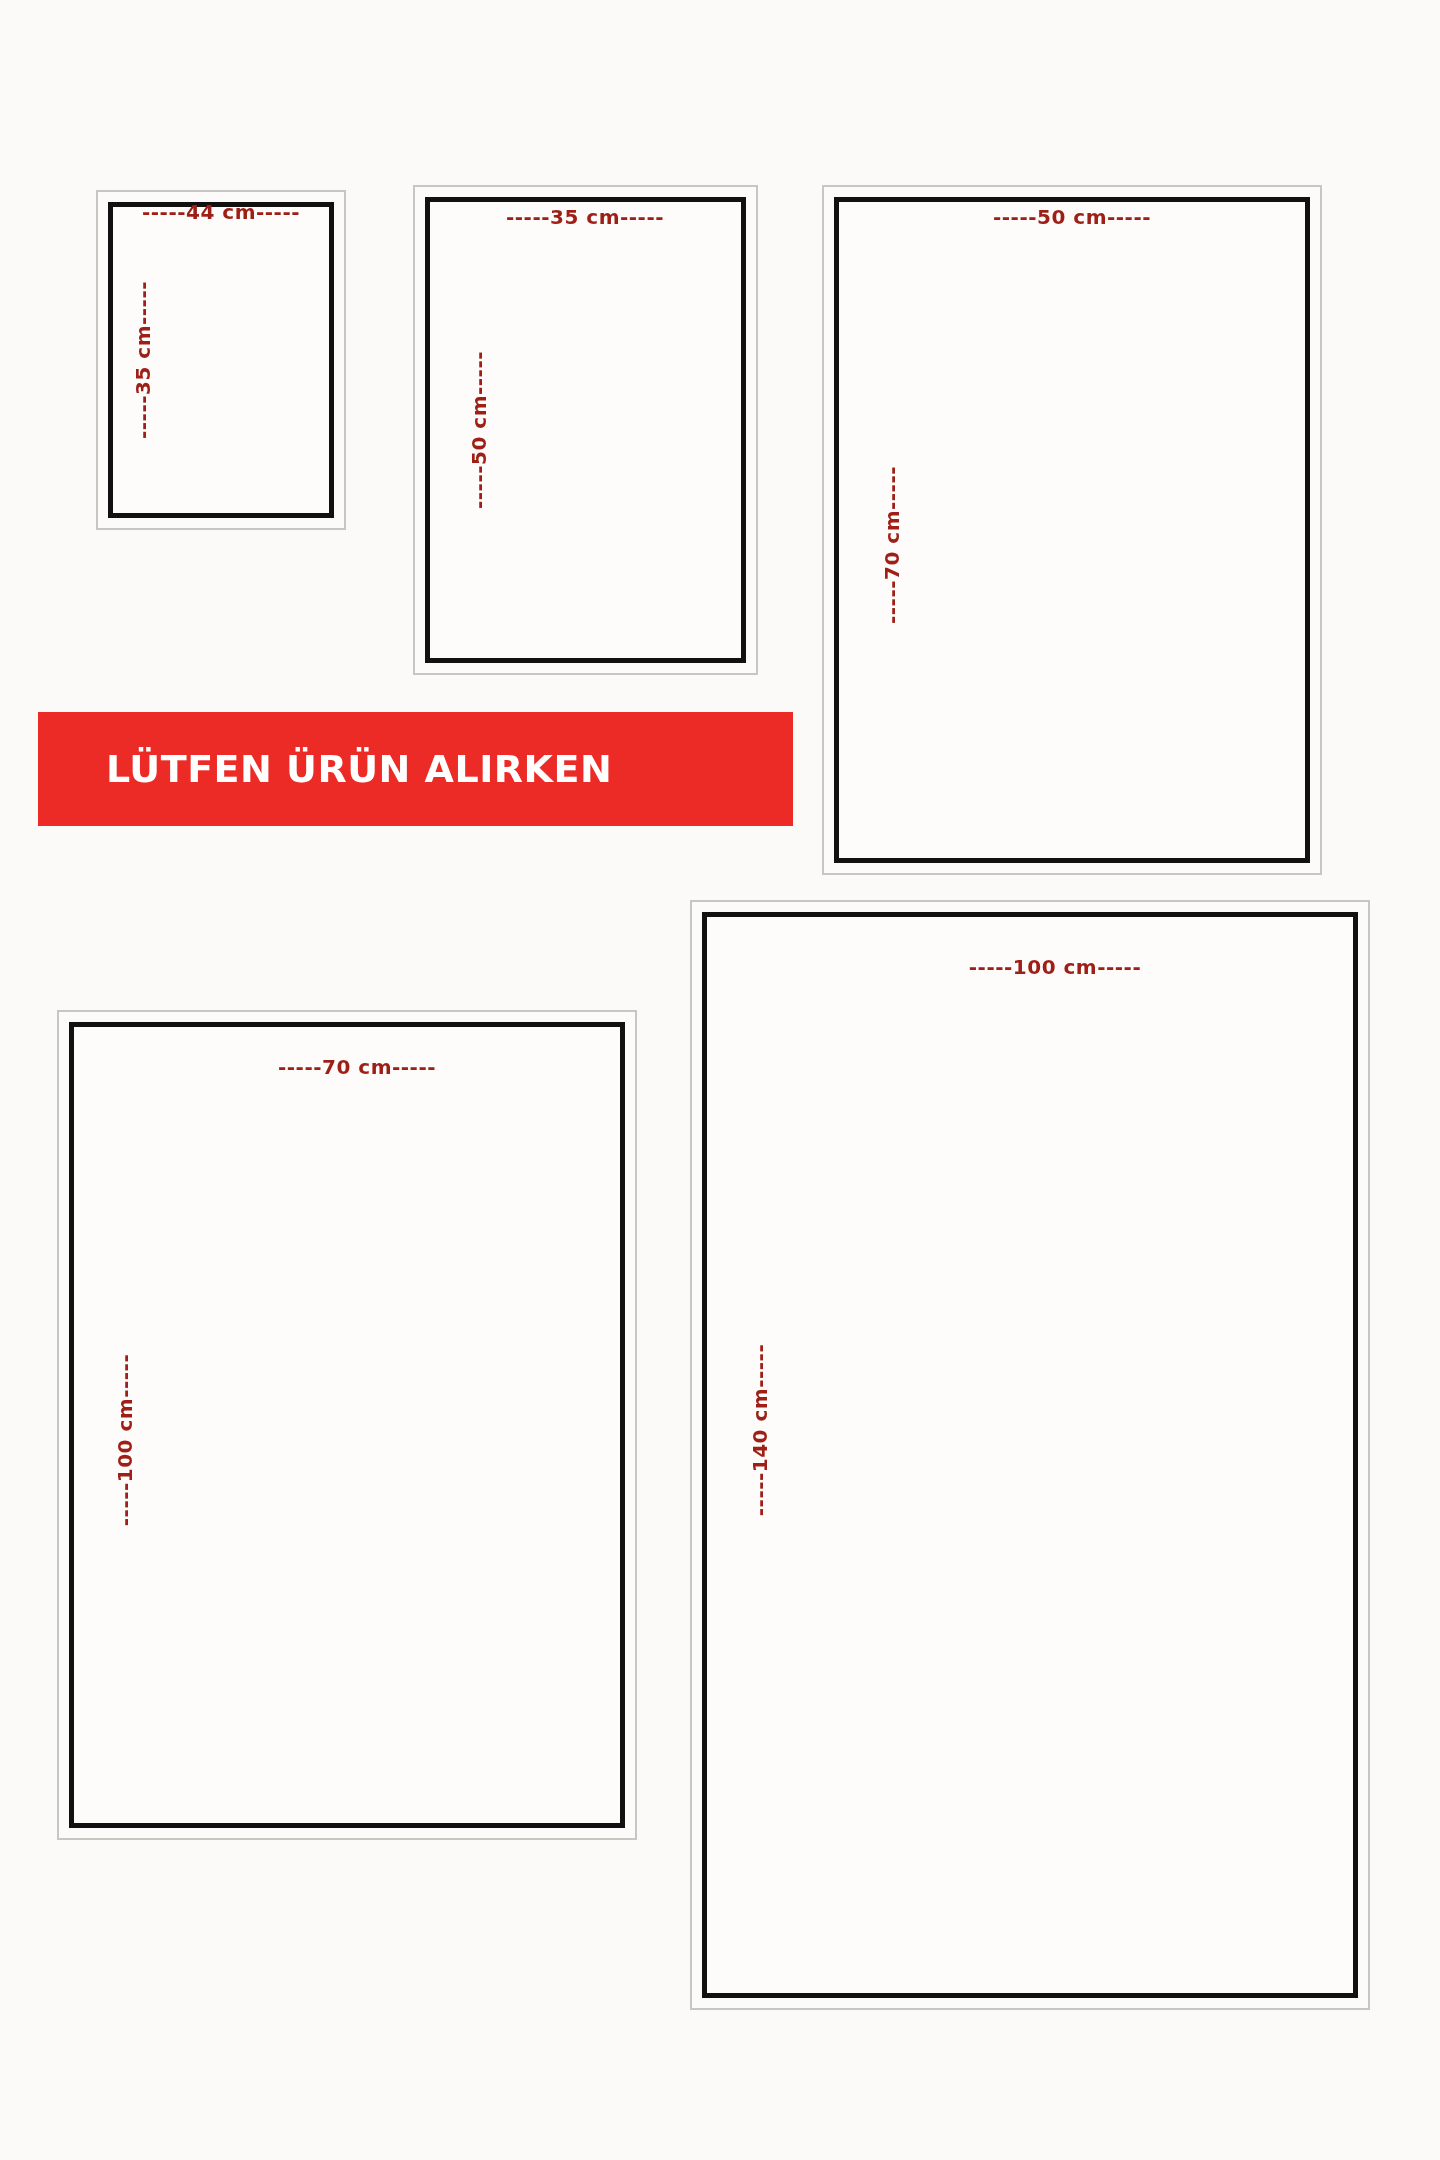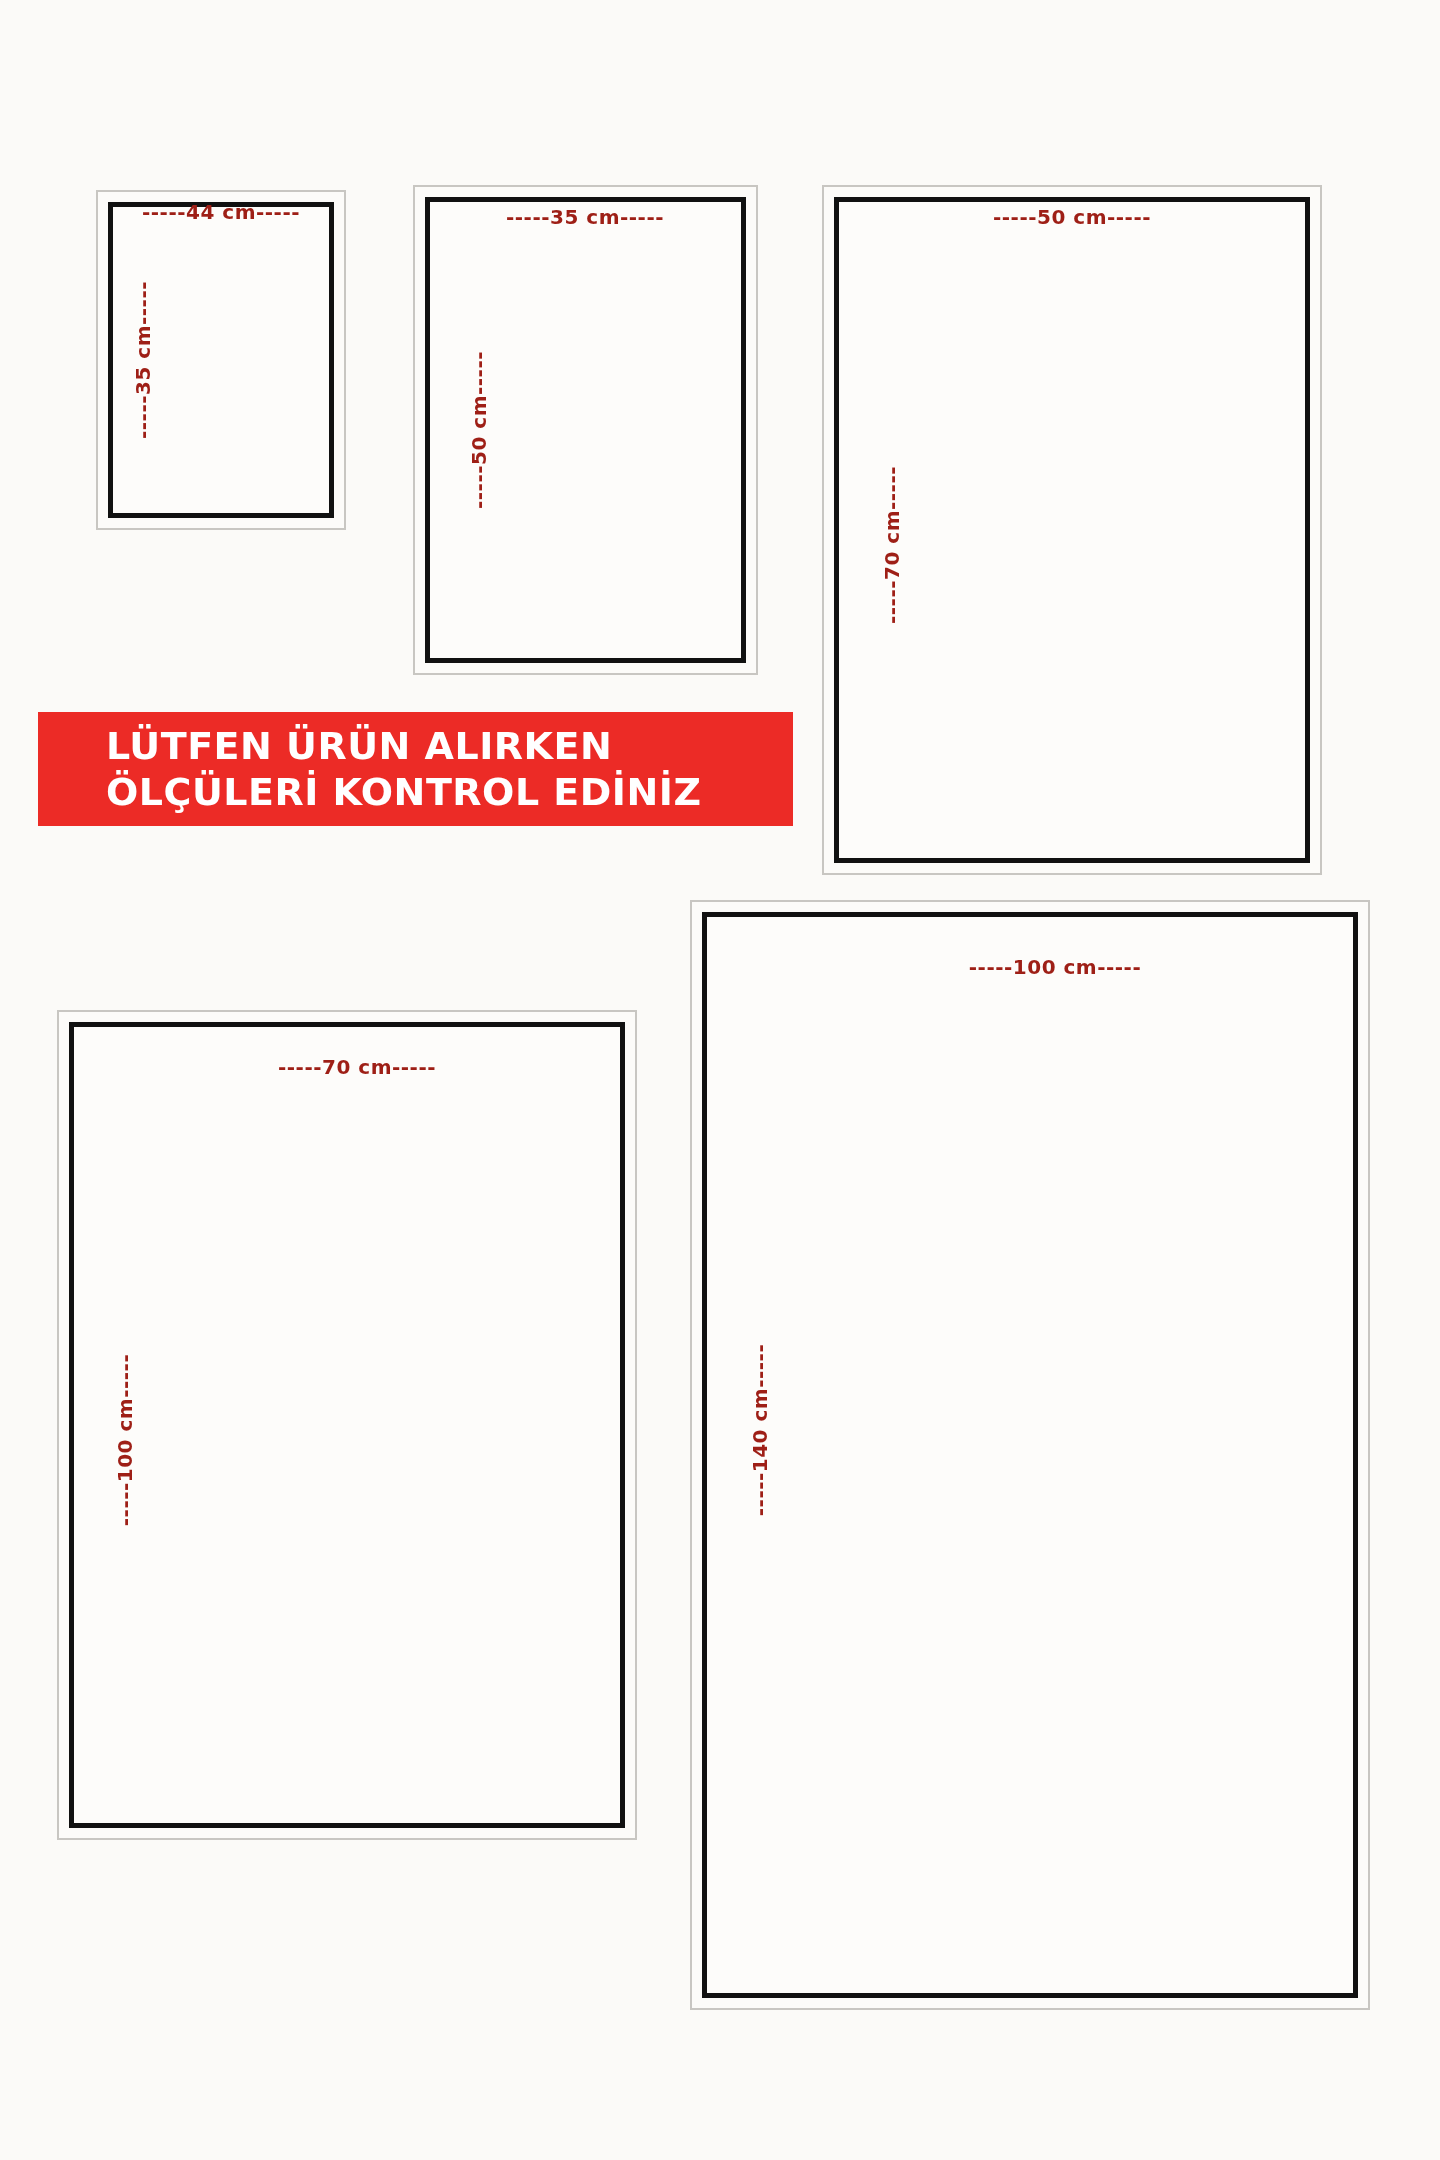--- a/index.html
+++ b/index.html
@@ -105,21 +105,20 @@
   <div class="dim dim-v" style="left:467px; top:430px;">-----50 cm-----</div>
 
   <div class="frame" style="left:822px; top:185px; width:500px; height:690px;">
     <div class="inner"></div>
   </div>
   <div class="dim dim-h" style="left:1072px; top:205px;">-----50 cm-----</div>
   <div class="dim dim-v" style="left:880px; top:545px;">-----70 cm-----</div>
 
   <div id="notice">
     <div class="line">LÜTFEN ÜRÜN ALIRKEN</div>
-    <div class="line">ÖLÇÜLERİ KONTROL EDİNİZ</div>
   </div>
 
   <div class="frame" style="left:57px; top:1010px; width:580px; height:830px;">
     <div class="inner"></div>
   </div>
   <div class="dim dim-h" style="left:357px; top:1055px;">-----70 cm-----</div>
   <div class="dim dim-v" style="left:113px; top:1440px;">-----100 cm-----</div>
 
   <div class="frame" style="left:690px; top:900px; width:680px; height:1110px;">
     <div class="inner"></div>

